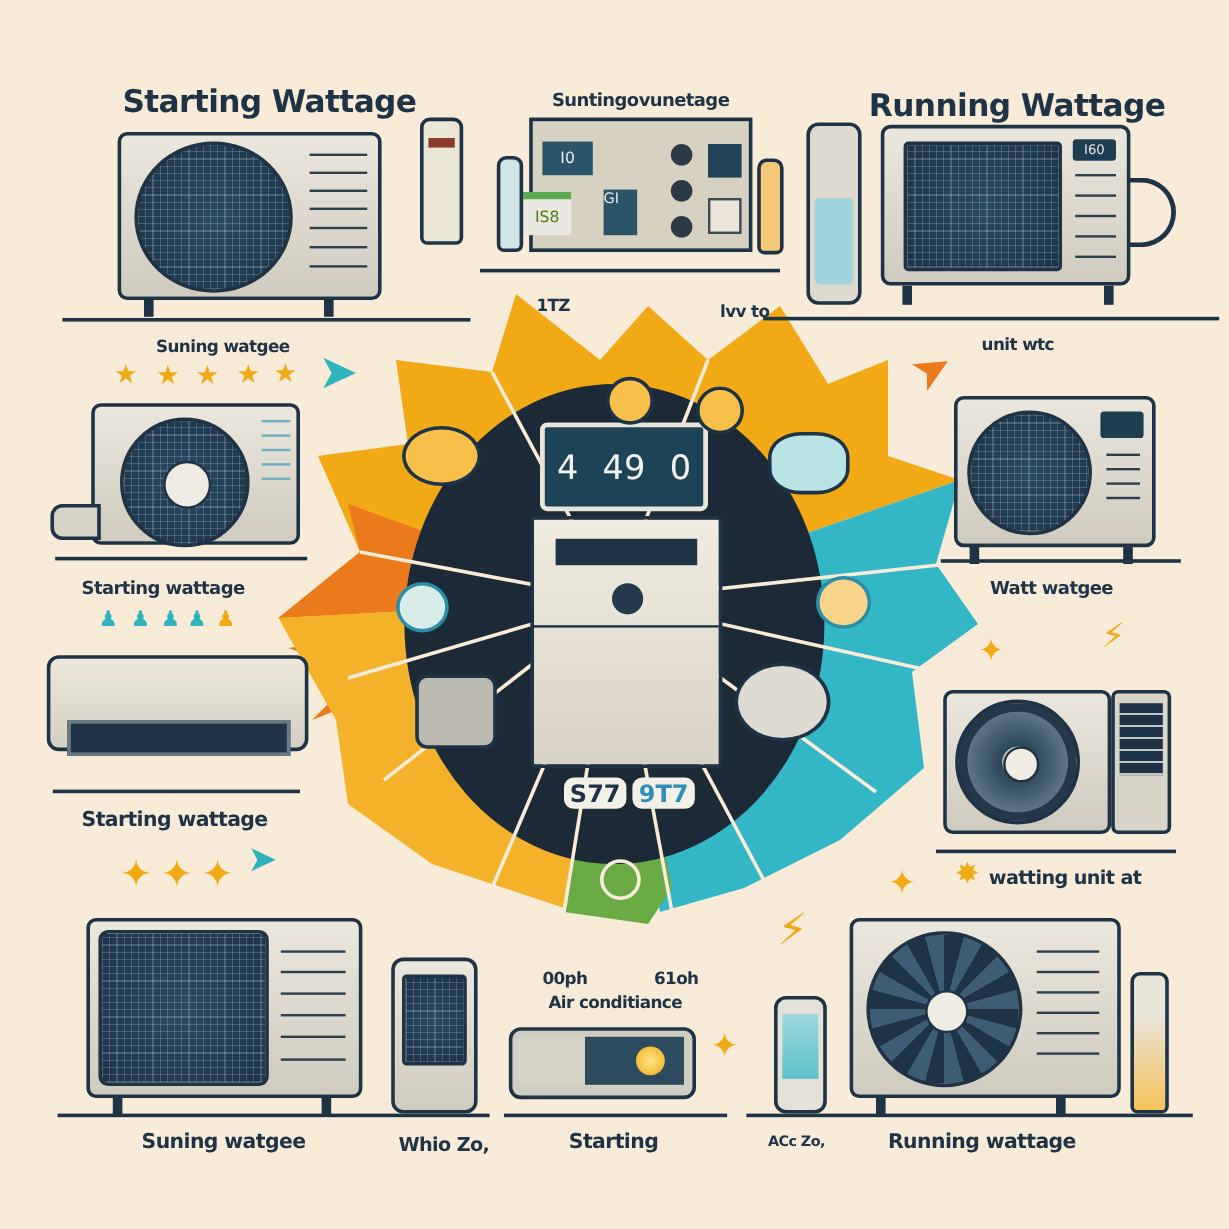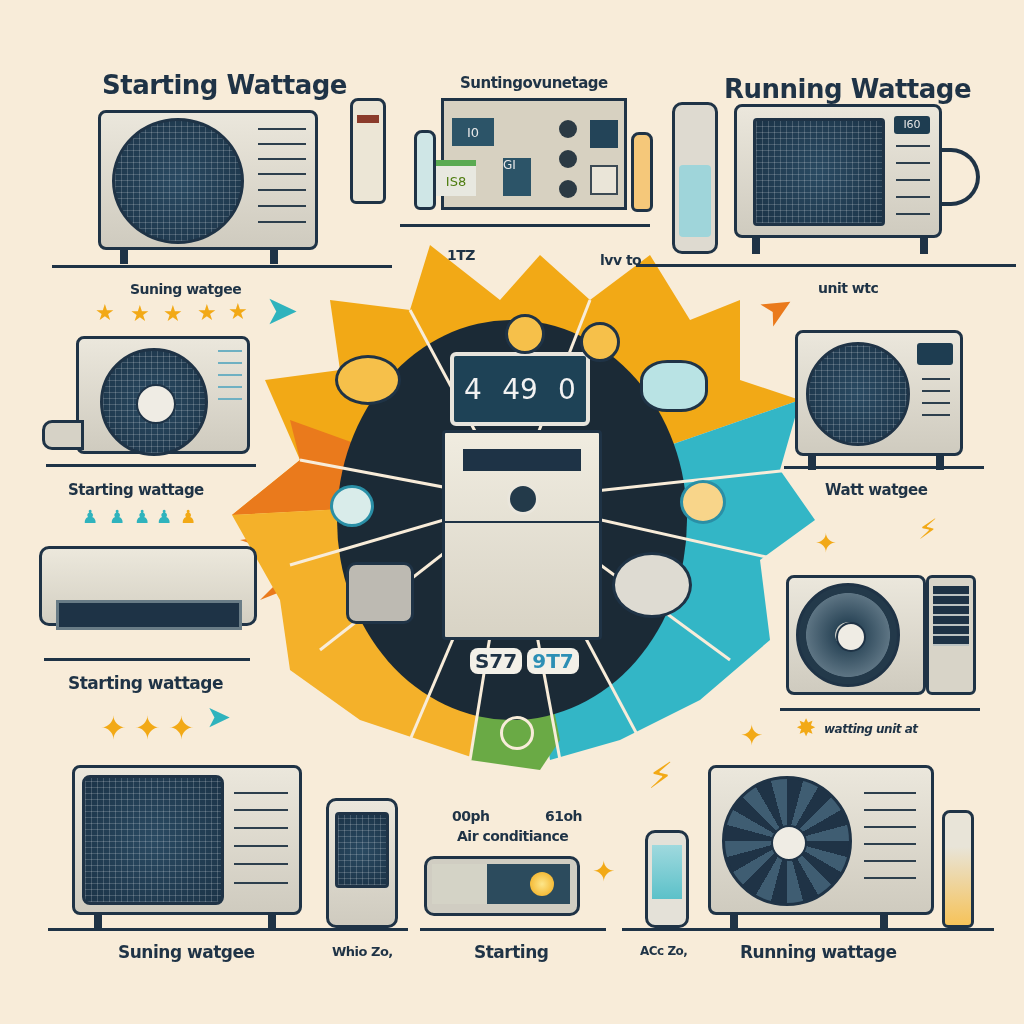--- a/index.html
+++ b/index.html
@@ -200,21 +200,21 @@
   <div class="unit" style="left:786px;top:575px;width:140px;height:120px;"></div>
   <div class="grille" style="left:796px;top:583px;width:104px;height:104px;background:radial-gradient(circle,#c6c9c3 0 18%,#2b4658 19%,#5d7483 60%,#23394a 61%);"></div>
   <div class="hub" style="left:836px;top:622px;width:26px;height:26px;"></div>
   <div class="abs" style="left:926px;top:575px;width:50px;height:120px;background:#d8d4c8;border:3px solid #1f3346;border-radius:6px;box-sizing:border-box;">
     <div style="position:absolute;left:4px;top:8px;width:36px;height:60px;background:repeating-linear-gradient(#1e3346 0 8px,#bcc3c2 8px 10px);"></div>
   </div>
 </div>
 <div class="ground" style="left:780px;top:708px;width:200px;"></div>
 
 <div class="lbl med" style="left:68px;top:673px;font-size:17px;">Starting wattage</div>
-<div class="lbl sm" style="left:824px;top:722px;font-size:12px;font-style:italic;">watting unit at</div>
+<div class="lbl sm" style="left:824px;top:722px;font-size:16px;">watting unit at</div>
 <div class="spark" style="left:796px;top:716px;font-size:24px;">✸</div>
 
 <div class="spark" style="left:100px;top:712px;font-size:32px;">✦</div>
 <div class="spark" style="left:134px;top:712px;font-size:32px;">✦</div>
 <div class="spark" style="left:168px;top:712px;font-size:32px;">✦</div>
 <div class="spark teal" style="left:206px;top:702px;font-size:30px;">➤</div>
 <div class="spark" style="left:740px;top:722px;font-size:28px;">✦</div>
 <div class="spark" style="left:648px;top:758px;font-size:36px;">⚡</div>
 
 <div>
@@ -260,16 +260,16 @@
   <div class="vent" style="left:864px;top:843px;width:52px;"></div>
   <div class="vent" style="left:864px;top:860px;width:52px;"></div>
   <div class="vent" style="left:864px;top:877px;width:52px;"></div>
   <div class="leg" style="left:730px;top:913px;"></div>
   <div class="leg" style="left:880px;top:913px;"></div>
 </div>
 <div class="bottle" style="left:942px;top:810px;width:32px;height:118px;background:linear-gradient(#e8e4d8 30%,#f6c35a);"></div>
 <div class="ground" style="left:622px;top:928px;width:372px;"></div>
 
 <div class="lbl sm" style="left:118px;top:942px;font-size:17px;">Suning watgee</div>
-<div class="lbl sm" style="left:332px;top:944px;font-size:13px;">Whio Zo,</div>
+<div class="lbl sm" style="left:332px;top:944px;font-size:16px;">Whio Zo,</div>
 <div class="lbl sm" style="left:474px;top:942px;font-size:17px;">Starting</div>
 <div class="lbl sm" style="left:640px;top:944px;font-size:12px;">ACc Zo,</div>
 <div class="lbl sm" style="left:740px;top:942px;font-size:17px;">Running wattage</div>
 
 </body></html>

